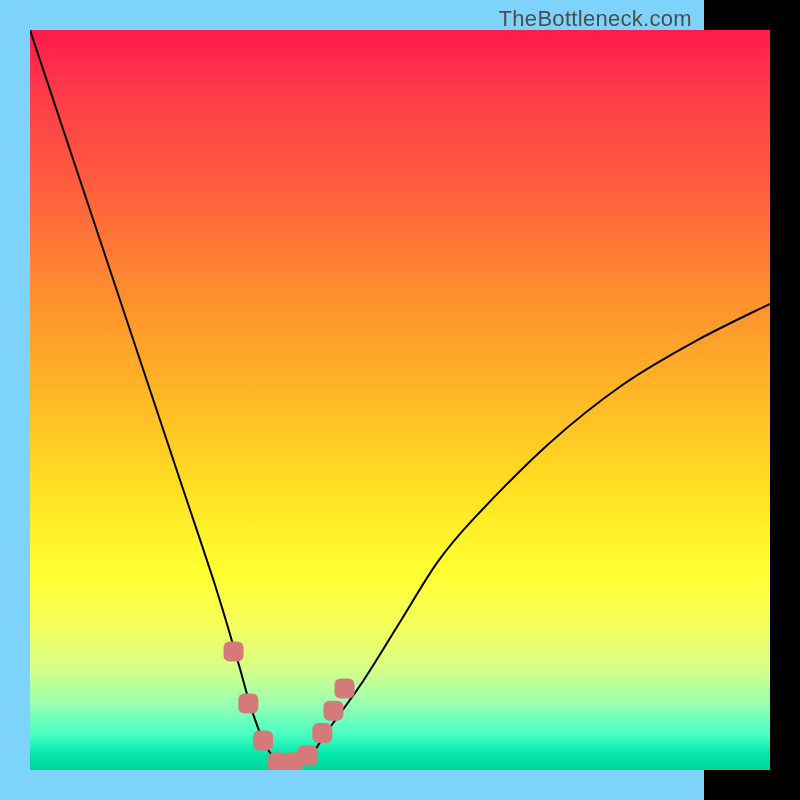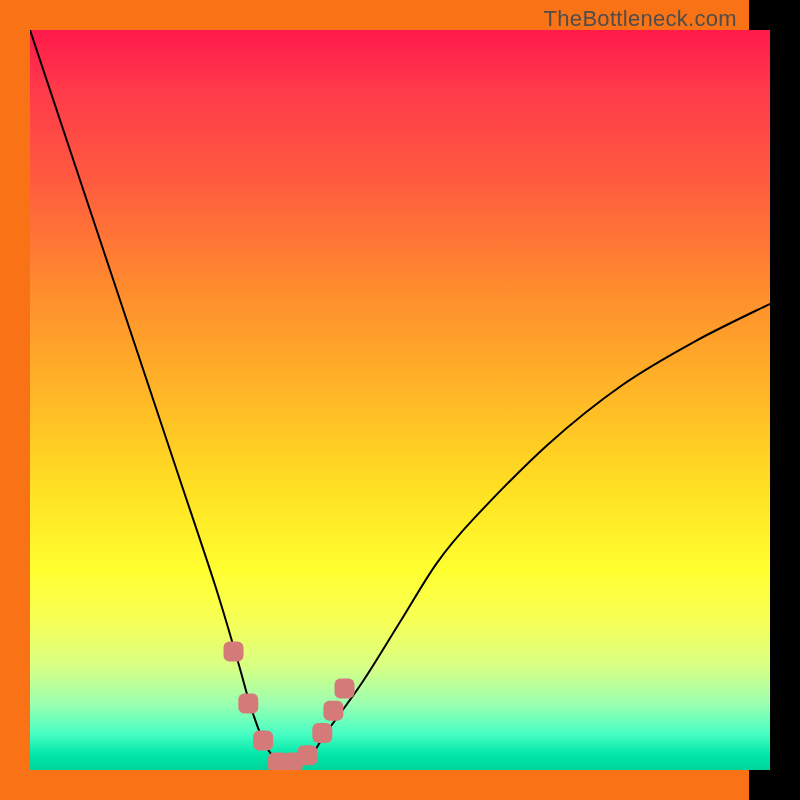--- a/index.html
+++ b/index.html
@@ -8,22 +8,21 @@
     width: 800px;
     height: 800px;
     background: #000;
     font-family: Arial, Helvetica, sans-serif;
     overflow: hidden;
   }
   .frame {
     position: relative;
     width: 704px;
     height: 800px;
-    background: #f97316;
-    padding-left: 45px;
+    background: #7dd3fc;
   }
   .plot {
     position: absolute;
     left: 30px;
     top: 30px;
     width: 740px;
     height: 740px;
     background: linear-gradient(
       to bottom,
       #ff1a4a 0%,

